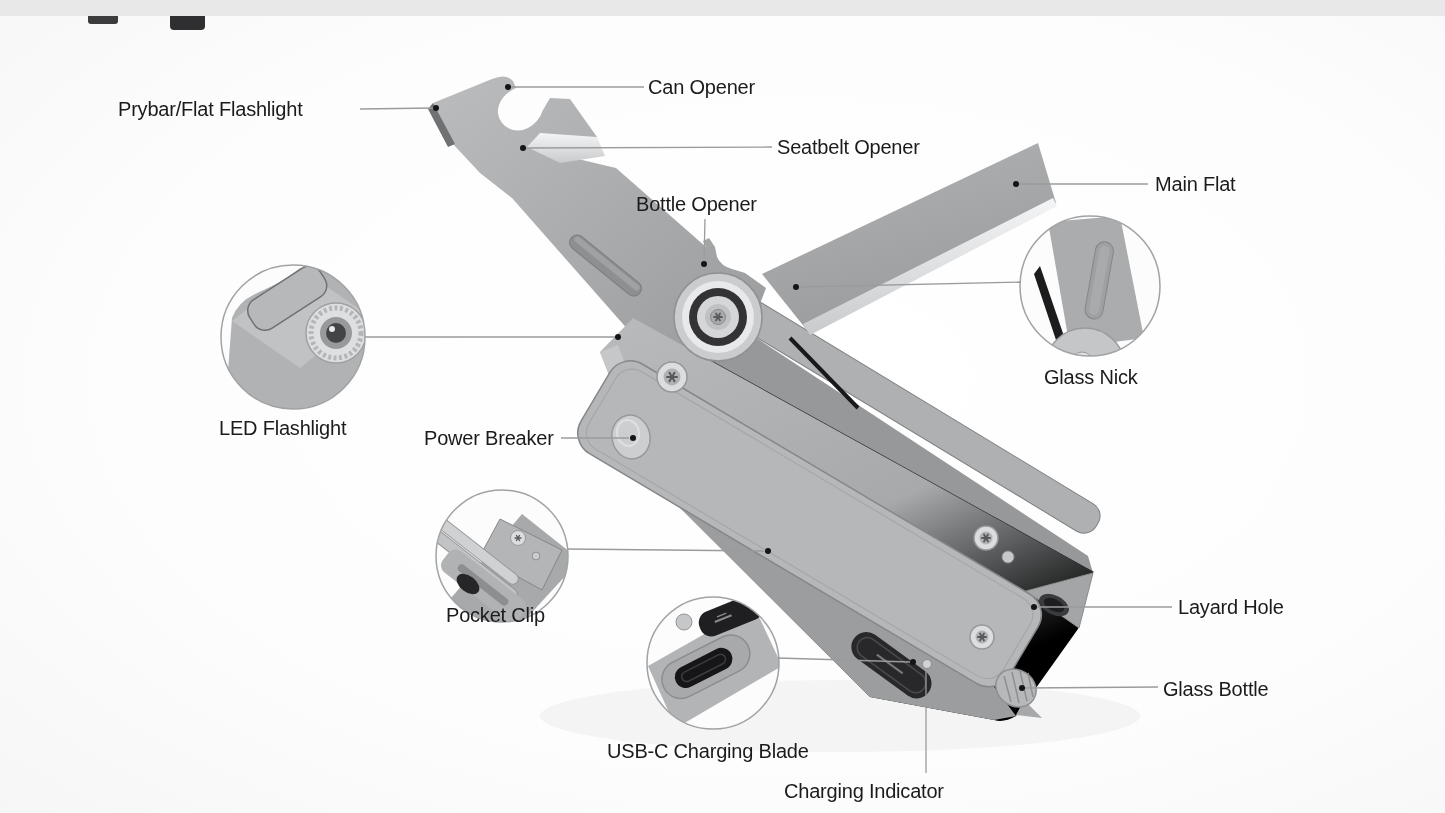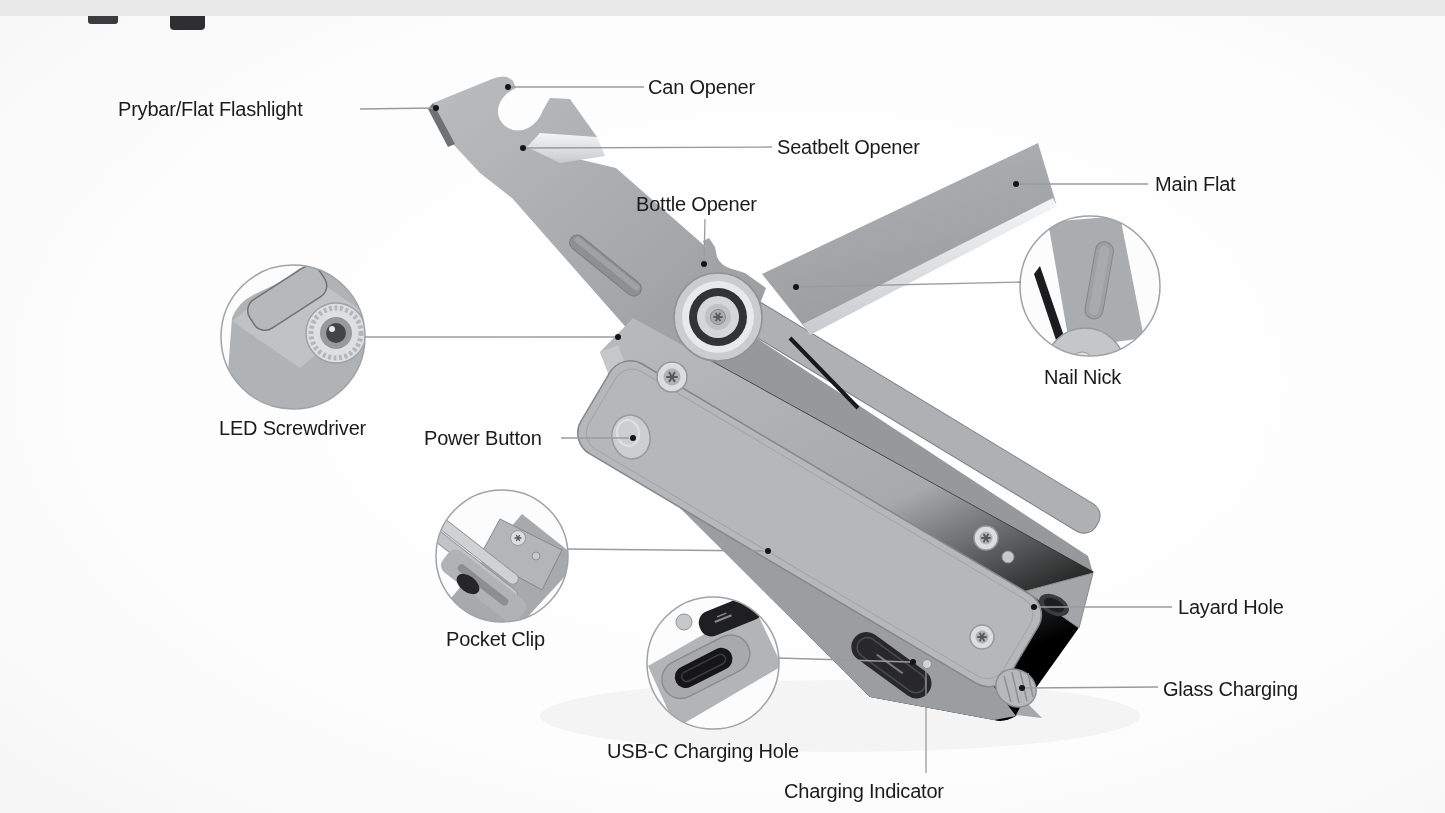--- a/index.html
+++ b/index.html
@@ -299,21 +299,21 @@
       <circle cx="1034" cy="591" r="3"></circle>
       <circle cx="1022" cy="672" r="3"></circle>
     </g>
   </svg>
 
   <div class="label" style="left:648px;top:60px">Can Opener</div>
   <div class="label" style="left:118px;top:82px">Prybar/Flat Flashlight</div>
   <div class="label" style="left:777px;top:120px">Seatbelt Opener</div>
   <div class="label" style="left:1155px;top:157px">Main Flat</div>
   <div class="label" style="left:636px;top:177px">Bottle Opener</div>
-  <div class="label" style="left:1044px;top:350px">Nail Nick</div>
-  <div class="label" style="left:219px;top:401px">LED Screwdriver</div>
-  <div class="label" style="left:424px;top:411px">Power Button</div>
-  <div class="label" style="left:446px;top:612px">Pocket Clip</div>
+  <div class="label" style="left:1044px;top:350px">Glass Nick</div>
+  <div class="label" style="left:219px;top:401px">LED Flashlight</div>
+  <div class="label" style="left:424px;top:411px">Power Breaker</div>
+  <div class="label" style="left:446px;top:588px">Pocket Clip</div>
   <div class="label" style="left:1178px;top:580px">Layard Hole</div>
-  <div class="label" style="left:1163px;top:662px">Glass Charging</div>
-  <div class="label" style="left:607px;top:724px">USB-C Charging Hole</div>
+  <div class="label" style="left:1163px;top:662px">Glass Bottle</div>
+  <div class="label" style="left:607px;top:724px">USB-C Charging Blade</div>
   <div class="label" style="left:784px;top:764px">Charging Indicator</div>
 </div>
 
 </body></html>

